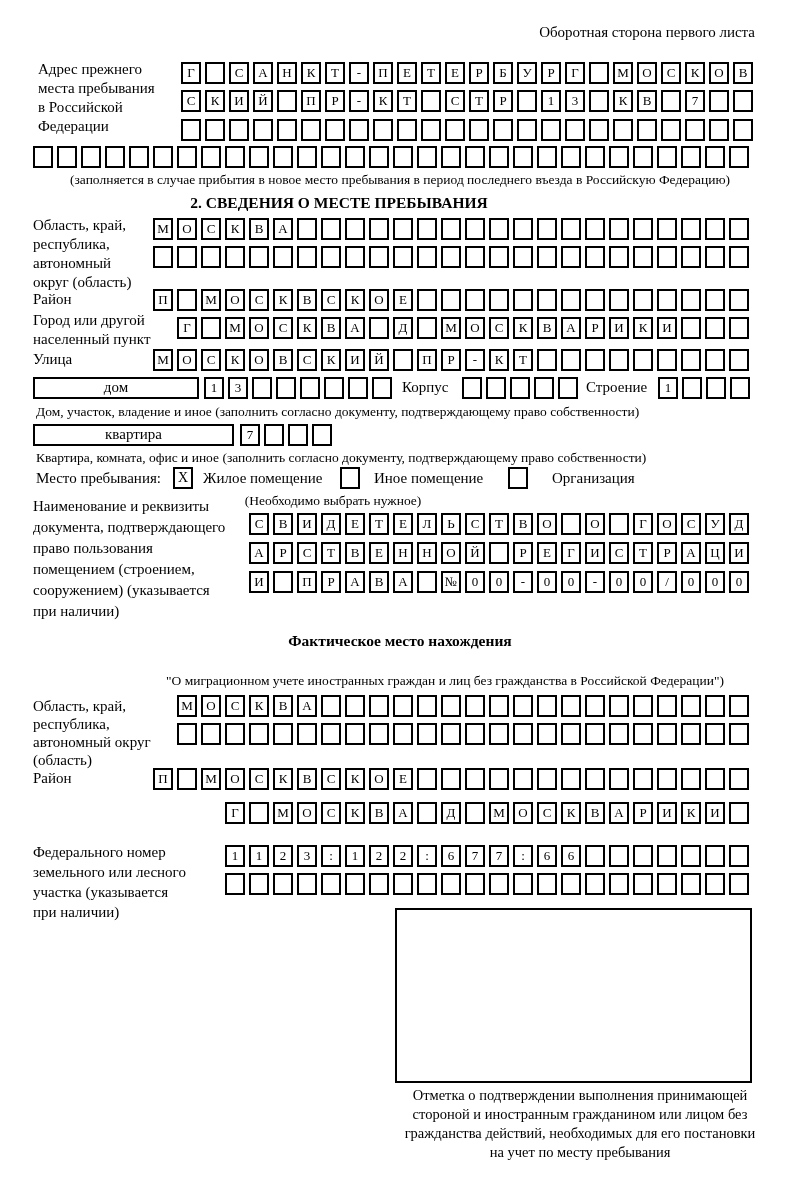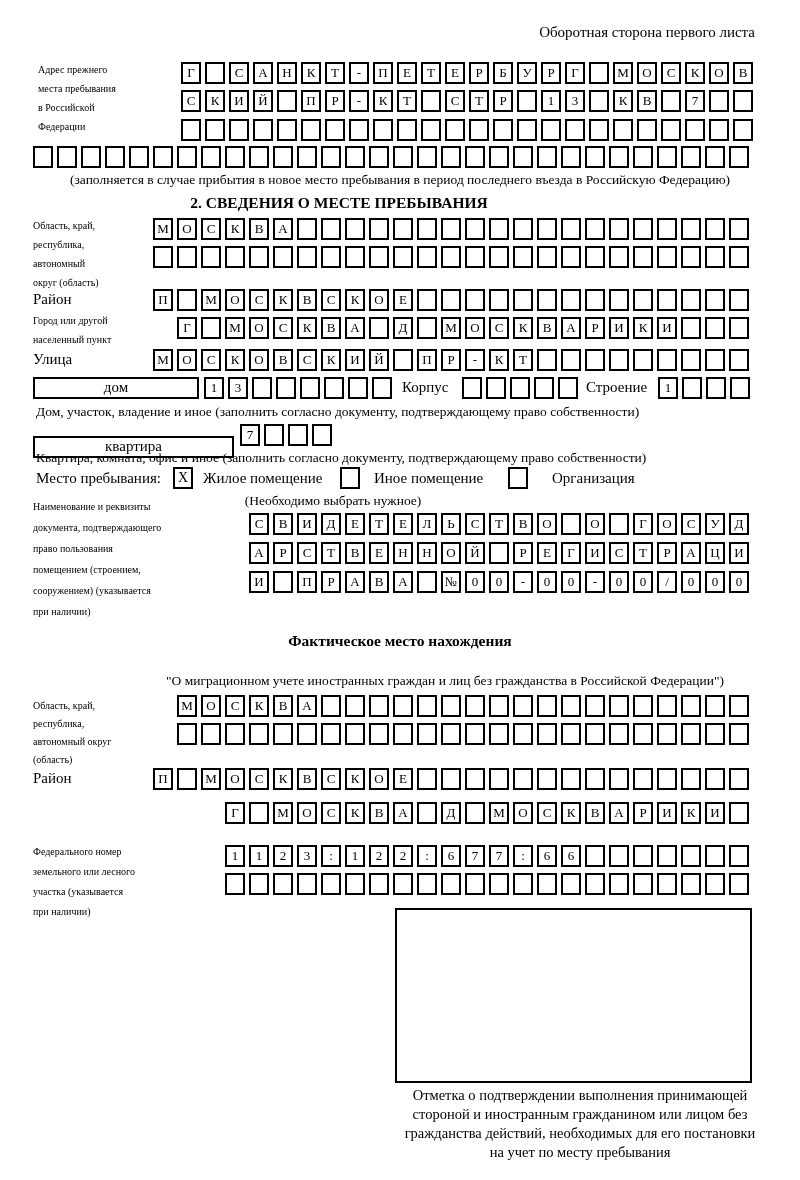--- a/index.html
+++ b/index.html
@@ -4,21 +4,21 @@
 <style>
   html,body{margin:0;padding:0;background:#fff;}
   .page{position:relative;width:800px;height:1180px;background:#ffffff;color:#000;
         font-family:"Liberation Serif","DejaVu Serif",serif;overflow:hidden;}
   .row{position:absolute;white-space:nowrap;line-height:0;}
   .cell{display:inline-block;box-sizing:border-box;width:20px;height:22px;border:2px solid #000;
         margin-right:4px;font-size:13px;line-height:17px;text-align:center;vertical-align:top;
         font-family:inherit;color:#000;background:#fff;}
   .label-box{display:inline-block;box-sizing:border-box;height:22px;border:2px solid #000;
         margin-right:5px;font-size:15px;line-height:17px;text-align:center;vertical-align:top;}
-  .lbl{position:absolute;font-size:10px;line-height:19px;font-family:Liberation Serif, serif;}
+  .lbl{position:absolute;font-size:15px;line-height:19px;font-family:Liberation Serif, serif;}
   .cap{position:absolute;font-size:13.5px;}
   .center{text-align:center;}
   .bold{font-weight:bold;}
   .inline-lbl{position:absolute;font-size:15px;}
   .cb{position:absolute;box-sizing:border-box;width:20px;height:22px;border:2px solid #000;
       font-size:14px;line-height:17px;text-align:center;background:#fff;}
   .bigbox{position:absolute;box-sizing:border-box;border:2px solid #000;background:#fff;}
 </style>
 </head>
 <body>
@@ -66,21 +66,21 @@
     <span class="label-box" style="width:166px;">дом</span>
   </div>
   <div class="row" style="top:377px;left:204px;"><span class="cell">1</span><span class="cell">3</span><span class="cell"></span><span class="cell"></span><span class="cell"></span><span class="cell"></span><span class="cell"></span><span class="cell"></span></div>
   <div class="inline-lbl" style="top:379px;left:402px;">Корпус</div>
   <div class="row" style="top:377px;left:462px;"><span class="cell"></span><span class="cell"></span><span class="cell"></span><span class="cell"></span><span class="cell"></span></div>
   <div class="inline-lbl" style="top:379px;left:586px;">Строение</div>
   <div class="row" style="top:377px;left:658px;"><span class="cell">1</span><span class="cell"></span><span class="cell"></span><span class="cell"></span></div>
   <div class="cap" style="top:404px;left:36px;">Дом, участок, владение и иное (заполнить согласно документу, подтверждающему право собственности)</div>
 
   <div class="row" style="top:424px;left:33px;">
-    <span class="label-box" style="width:201px;margin-top:12px;">квартира</span>
+    <span class="label-box" style="width:201px;">квартира</span>
   </div>
   <div class="row" style="top:424px;left:240px;"><span class="cell">7</span><span class="cell"></span><span class="cell"></span><span class="cell"></span></div>
   <div class="cap" style="top:450px;left:36px;">Квартира, комната, офис и иное (заполнить согласно документу, подтверждающему право собственности)</div>
 
   <div class="inline-lbl" style="top:470px;left:36px;">Место пребывания:</div>
   <span class="cb" style="top:467px;left:173px;">X</span>
   <div class="inline-lbl" style="top:470px;left:203px;">Жилое помещение</div>
   <span class="cb" style="top:467px;left:340px;"></span>
   <div class="inline-lbl" style="top:470px;left:374px;">Иное помещение</div>
   <span class="cb" style="top:467px;left:508px;"></span>

